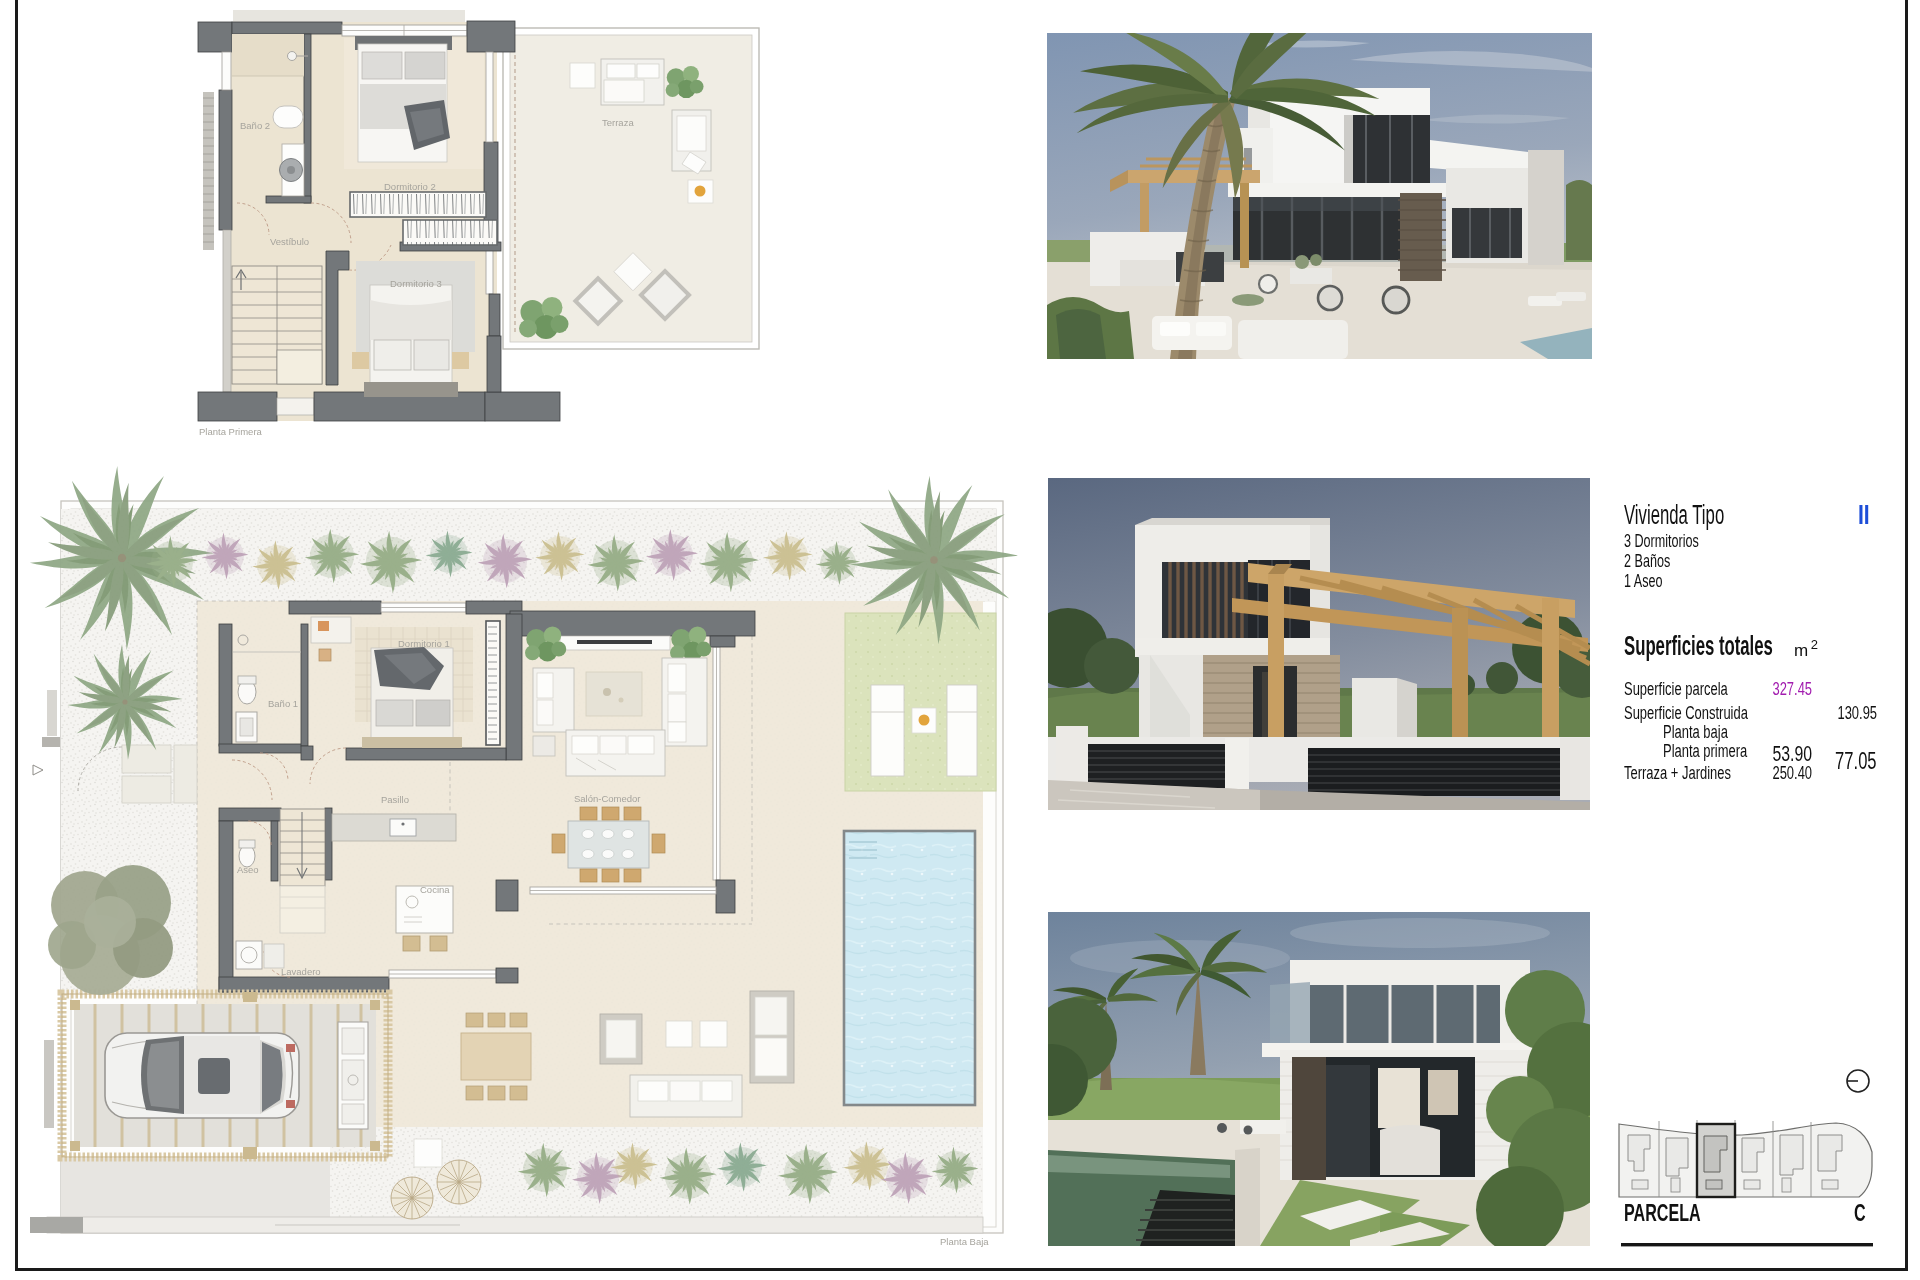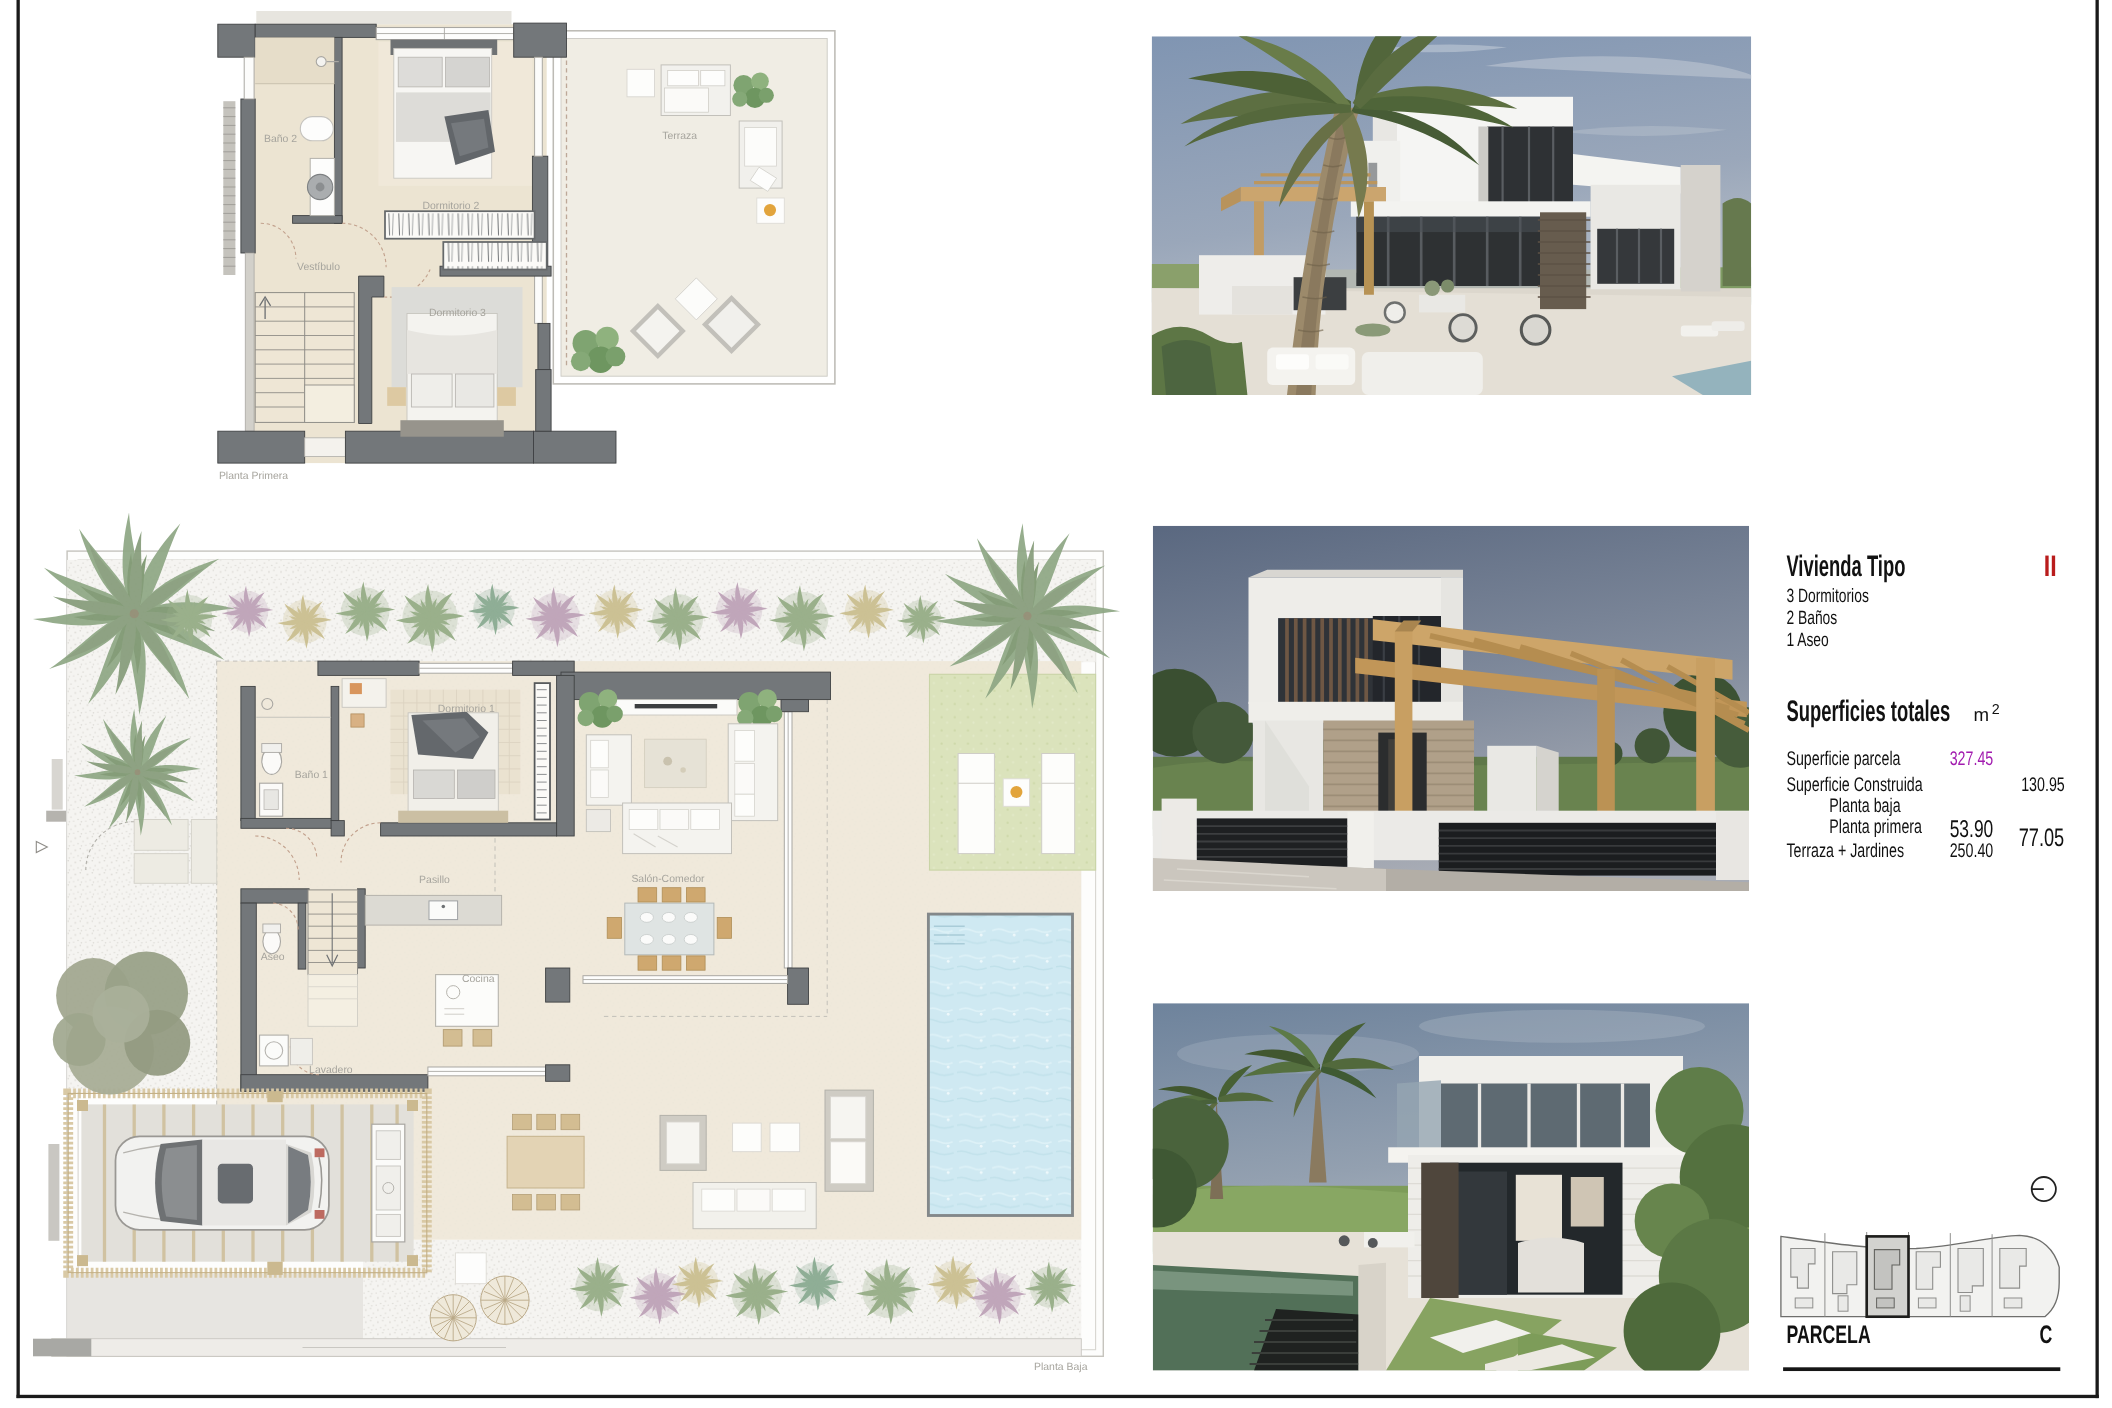--- a/index.html
+++ b/index.html
@@ -1075,23 +1075,23 @@
  <rect x="1697" y="1124" width="38" height="73" fill="#d2d2cf" stroke="#1d1d1b" stroke-width="2.4"></rect>
  <path d="M1704 1136 h23 v14 h-7 v22 h-16 Z" fill="#c3c3c0" stroke="#63635f" stroke-width="1"></path>
  <rect x="1706" y="1180" width="16" height="9" fill="#c3c3c0" stroke="#63635f" stroke-width="0.9"></rect>
 </g>
 
 <g>
       <rect x="1621" y="1243" width="252" height="3.4" fill="#161616"></rect>
     </g>
 </svg>
 
-<div class="abs" style="left:1624px;top:500px;font-size:27px;font-weight:bold;color:#111;"><span class="cond">Vivienda Tipo</span></div>
-
-<div class="abs" style="left:1858px;top:500px;font-size:27px;font-weight:bold;color:#b91c1c;"><span class="cond" style="transform:scaleX(.78)">II</span></div>
+<div class="abs" style="left:1624px;top:500px;font-size:27px;font-weight:normal;color:#111;"><span class="cond">Vivienda Tipo</span></div>
+
+<div class="abs" style="left:1858px;top:500px;font-size:27px;font-weight:bold;color:#1d4ed8;"><span class="cond" style="transform:scaleX(.78)">II</span></div>
 
 <div class="abs" style="left:1624px;top:531px;font-size:17.5px;color:#111;text-align:center;"><span class="condr" style="transform-origin:left center">3 Dormitorios</span></div>
 
 <div class="abs" style="left:1624px;top:551px;font-size:17.5px;color:#111;"><span class="condr" style="transform-origin:left center">2 Baños</span></div>
 
 <div class="abs" style="left:1624px;top:571px;font-size:17.5px;color:#111;"><span class="condr" style="transform-origin:left center">1 Aseo</span></div>
 
 <div class="abs" style="left:1624px;top:631px;font-size:27px;font-weight:bold;color:#111;"><span class="cond">Superficies totales</span></div>
 
 <div class="abs" style="left:1794px;top:637px;font-size:17px;color:#111;">m<sup style="font-size:13px;"> 2</sup></div>

